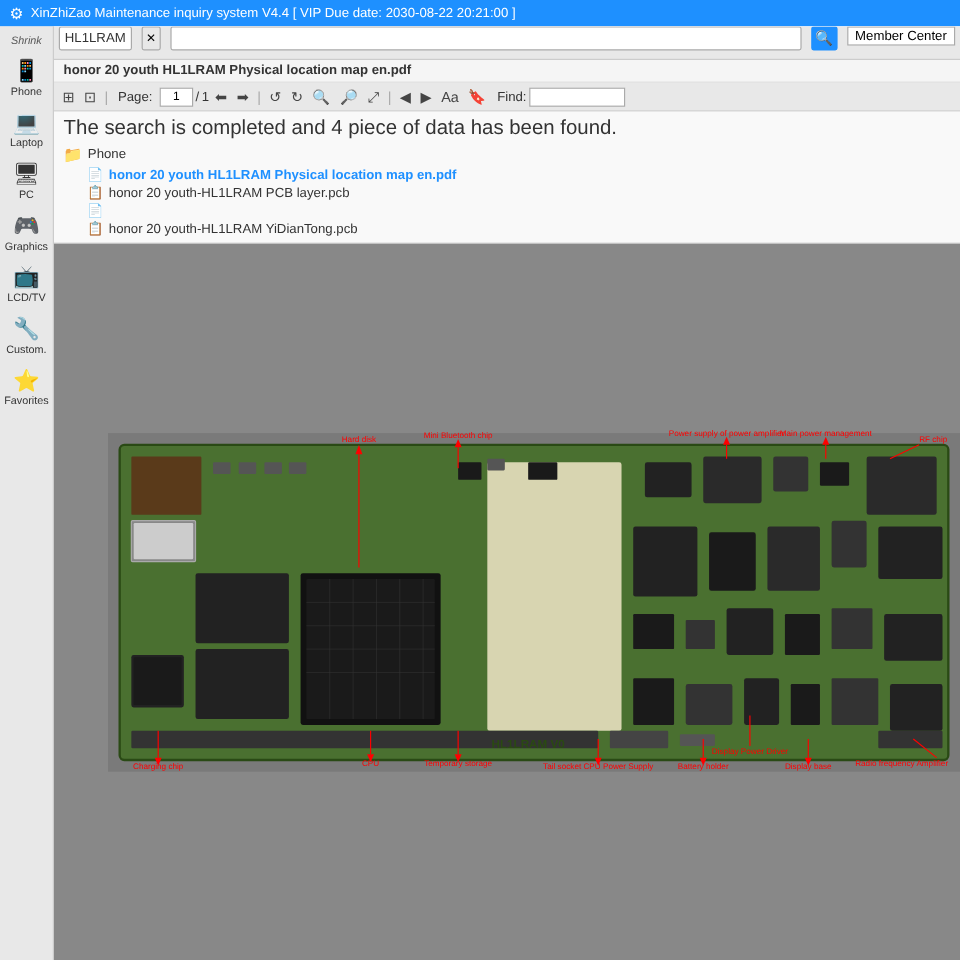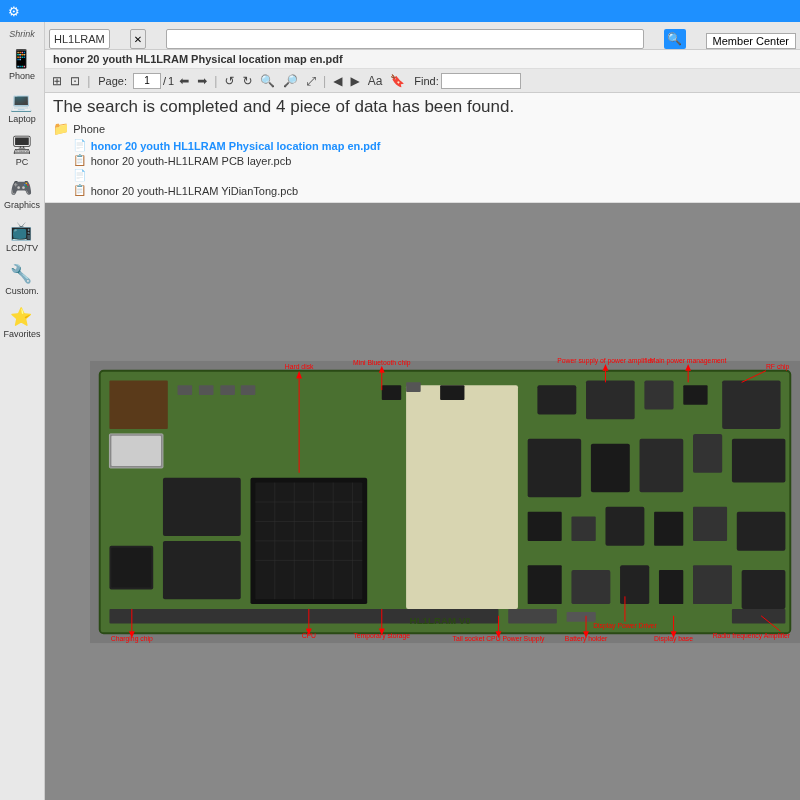--- a/index.html
+++ b/index.html
@@ -64,26 +64,26 @@
       flex: 1;
       display: flex;
       flex-direction: column;
       background: #fff;
       overflow: hidden;
     }
 
     
     #search-bar {
       display: flex;
-      align-items: flex-end;
+      align-items: flex-start;
       background: #e8e8e8;
       height: 28px;
       padding: 0 4px;
       border-bottom: 1px solid #ccc;
-      gap: 20px;
+      gap: 8px;
     }
     #search-input {
       flex: 1;
       height: 20px;
       border: 1px solid #aaa;
       border-radius: 2px;
       padding: 0 4px;
       font-size: 11px;
       background: white;
     }
@@ -237,20 +237,21 @@
       align-items: center;
       justify-content: center;
       padding-left: 45px;
     }
   </style>
 </head>
 <body>
 
 <div id="title-bar">
   <span class="title-icon">⚙</span>
+  <span>XinZhiZao Maintenance inquiry system V4.4 [ VIP Due date: 2030-08-22 20:21:00 ]</span>
 </div>
 
 <div id="app-container">
 
   <div id="sidebar">
     <div class="sidebar-btn shrink-btn">
       <span>Shrink</span>
     </div>
     <div class="sidebar-btn">
       <span class="sb-icon">📱</span>

